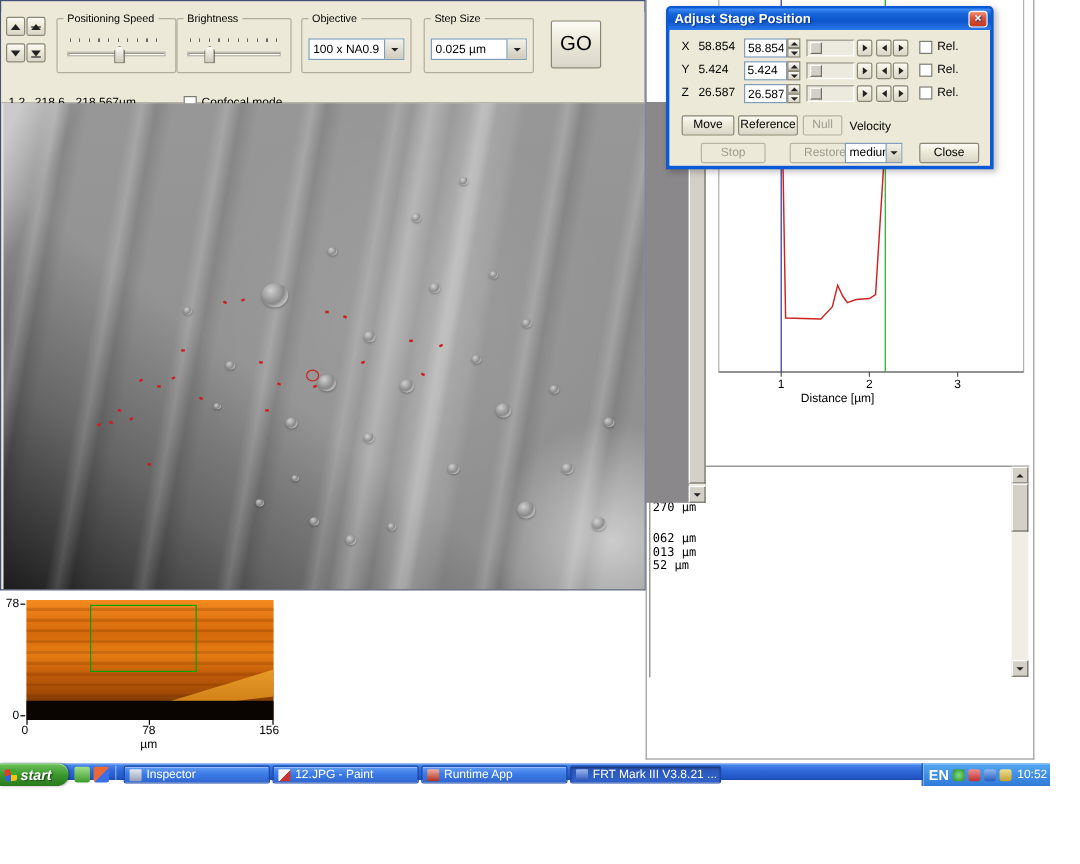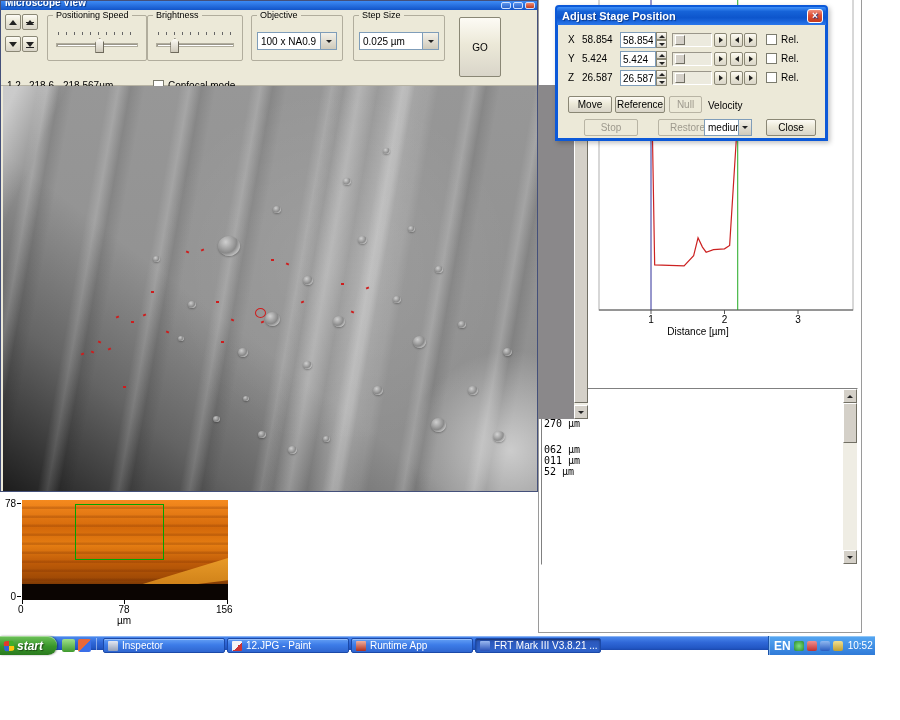--- a/index.html
+++ b/index.html
@@ -124,21 +124,21 @@
         <text x="259" y="323" font-size="10" text-anchor="middle" fill="#000">3</text>
         <line x1="112" y1="-10" x2="112" y2="310" stroke="#30309a" stroke-width="1"></line>
         <line x1="198.73000000000002" y1="-10" x2="198.73000000000002" y2="310" stroke="#22aa22" stroke-width="1"></line>
         <polyline points="113.47,136.60000000000002 115.675,264.95 145.075,265.8 154.63,255.6 159.04,237.75 163.45,247.1 167.125,252.2 174.47500000000002,249.65 185.5,248.8 190.64499999999998,245.4 197.26,140 222.25,136.60000000000002" fill="none" stroke="#cc2222" stroke-width="1.2"></polyline>
         <text x="159" y="335" font-size="10" text-anchor="middle" fill="#000">Distance [µm]</text>
       </svg>
 
     <div class="measure-panel abs">
       <div class="m-line" style="top:29px">270 µm</div>
       <div class="m-line" style="top:55px">062 µm</div>
-      <div class="m-line" style="top:66px">011 µm</div>
+      <div class="m-line" style="top:66px">013 µm</div>
       <div class="m-line" style="top:77px">52 µm</div>
       <div class="vscroll abs" style="right:0;top:0;width:14px;bottom:0">
         <div class="scroll-btn" style="top:0">
             <span class="tri-up t3"></span>
           </div>
         <div class="scroll-thumb" style="top:14px;height:40px"></div>
         <div class="scroll-btn" style="bottom:0">
             <span class="tri-down t3"></span>
           </div>
       </div>
@@ -148,26 +148,20 @@
   <div class="gray-strip abs">
     <div class="vscroll abs" style="left:36px;top:0;width:14px;height:334px">
       <div class="scroll-thumb" style="top:0;height:318px"></div>
       <div class="scroll-btn" style="bottom:0">
           <span class="tri-down t3"></span>
         </div>
     </div>
   </div>
 
   <div class="mv-win abs">
-    <div class="mv-title abs">
-      <span class="cap">Microscope View</span>
-      <span class="mv-winbtn" style="right:26px"></span>
-      <span class="mv-winbtn" style="right:14px"></span>
-      <span class="mv-winbtn close" style="right:2px"></span>
-    </div>
 
     <div class="mv-toolbar abs">
 
       <button class="navb raised btn" style="left:4px;top:4px">
           <span class="tri-up"></span>
         </button>
       <button class="navb raised btn" style="left:21px;top:4px">
           <span class="bar top"></span>
           <span class="tri-up"></span>
         </button>
@@ -210,21 +204,21 @@
       <div class="grp" style="left:352px;top:5px;width:92px;height:46px">
         <span class="leg">Step Size</span>
         <div class="combo" style="left:5px;top:16px;width:80px">
           <span class="ct">0.025 µm</span>
           <span class="cb">
               <span class="tri-down t3"></span>
             </span>
         </div>
       </div>
 
-      <button class="raised btn abs" style="left:458px;top:7px;width:42px;height:60px;font-size:10px">GO</button>
+      <button class="raised btn abs" style="left:458px;top:7px;width:42px;height:40px;font-size:17px">GO</button>
 
       <span class="mv-status" style="left:6px">1.2</span>
       <span class="mv-status" style="left:28px">218.6</span>
       <span class="mv-status" style="left:62px">218.567µm</span>
       <span class="chk abs" style="left:152px;top:70px"></span>
       <span class="mv-status" style="left:167px">Confocal mode</span>
     </div>
 
     <div class="mv-image abs" id="mv-image">
       <span class="red-ring" id="red-ring" style="left: 252px; top: 222px;"></span>

